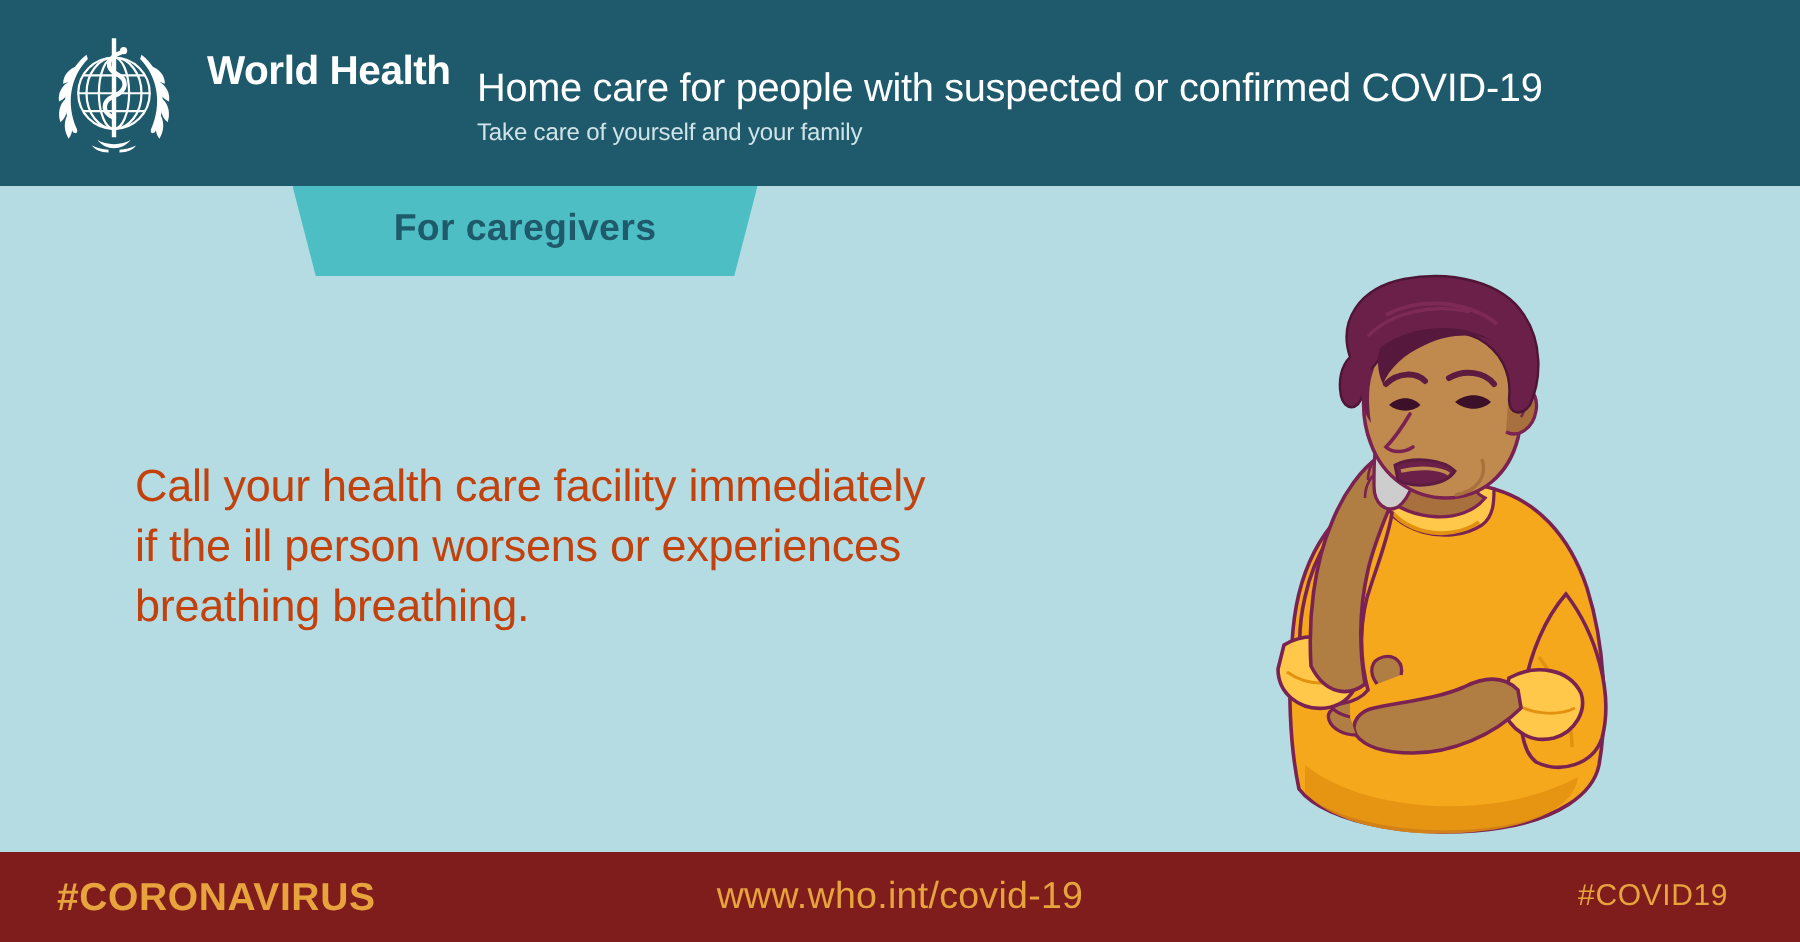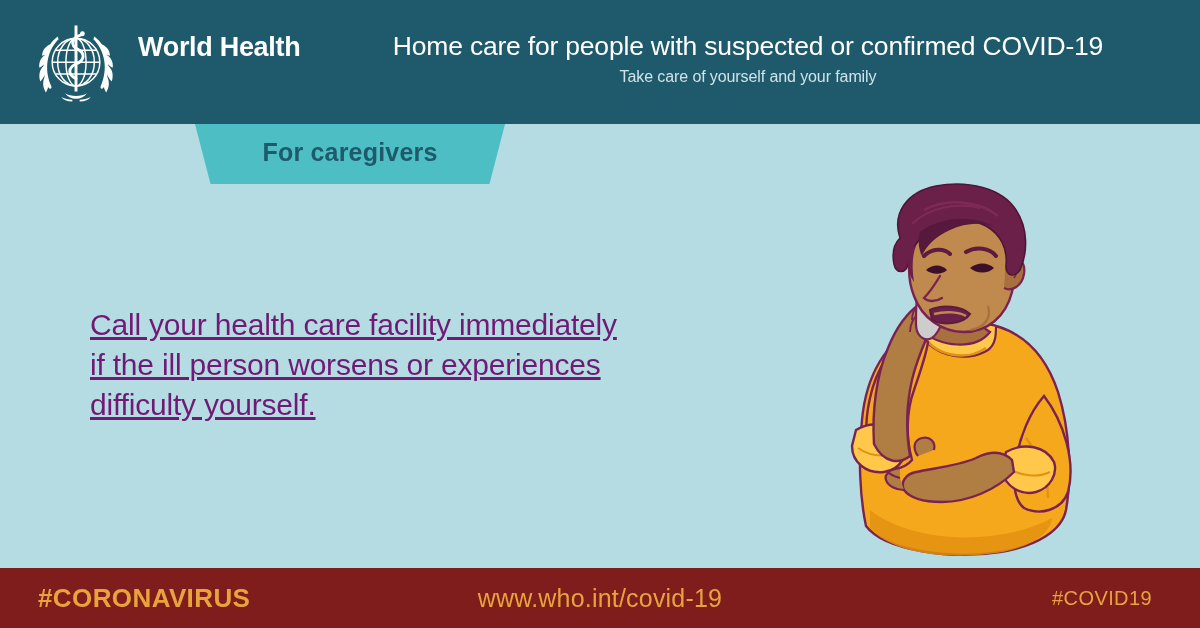--- a/index.html
+++ b/index.html
@@ -36,23 +36,22 @@
     left:125px; top:32px;
     color:#ffffff;
     font-weight:bold;
     font-size:27px;
     line-height:31px;
     letter-spacing:-0.3px;
     margin-left:13px;
   }
   .header-texts {
     position:absolute;
-    left:318px; top:30px;
+    left:318px; top:42px;
     width:860px;
-    text-align:center;
   }
   .header-title {
     color:#ffffff;
     font-size:26.5px;
     line-height:33px;
     font-weight:normal;
     letter-spacing:-0.2px;
   }
   .header-subtitle {
     color:#cfe3e8;
@@ -87,26 +86,25 @@
     font-weight:bold;
     letter-spacing:0.2px;
     padding-bottom:3px;
   }
 
   
   .message {
     position:absolute;
     left:90px; top:305px;
     width:660px;
-    color:#701a75;
+    color:#c2410c;
     font-size:30px;
     line-height:40px;
     font-weight:normal;
     letter-spacing:-0.2px;
-    text-decoration:underline;
   }
   .message-line { display:block; }
 
   
   .illustration {
     position:absolute;
     left:800px; top:180px;
     width:300px; height:385px;
   }
 
@@ -207,21 +205,21 @@
   </div>
 
   <div class="banner">
     <div class="banner-shape"></div>
     <div class="banner-label">For caregivers</div>
   </div>
 
   <div class="message">
     <span class="message-line">Call your health care facility immediately</span>
     <span class="message-line">if the ill person worsens or experiences</span>
-    <span class="message-line">difficulty yourself.</span>
+    <span class="message-line">breathing breathing.</span>
   </div>
 
   <div class="illustration">
     <svg viewBox="0 0 300 385" width="300" height="385" aria-hidden="true">
 
       <path d="M118 148
                C86 160 66 196 62 240
                C58 278 60 318 66 346
                C84 370 150 380 200 372
                C238 366 262 350 266 330

